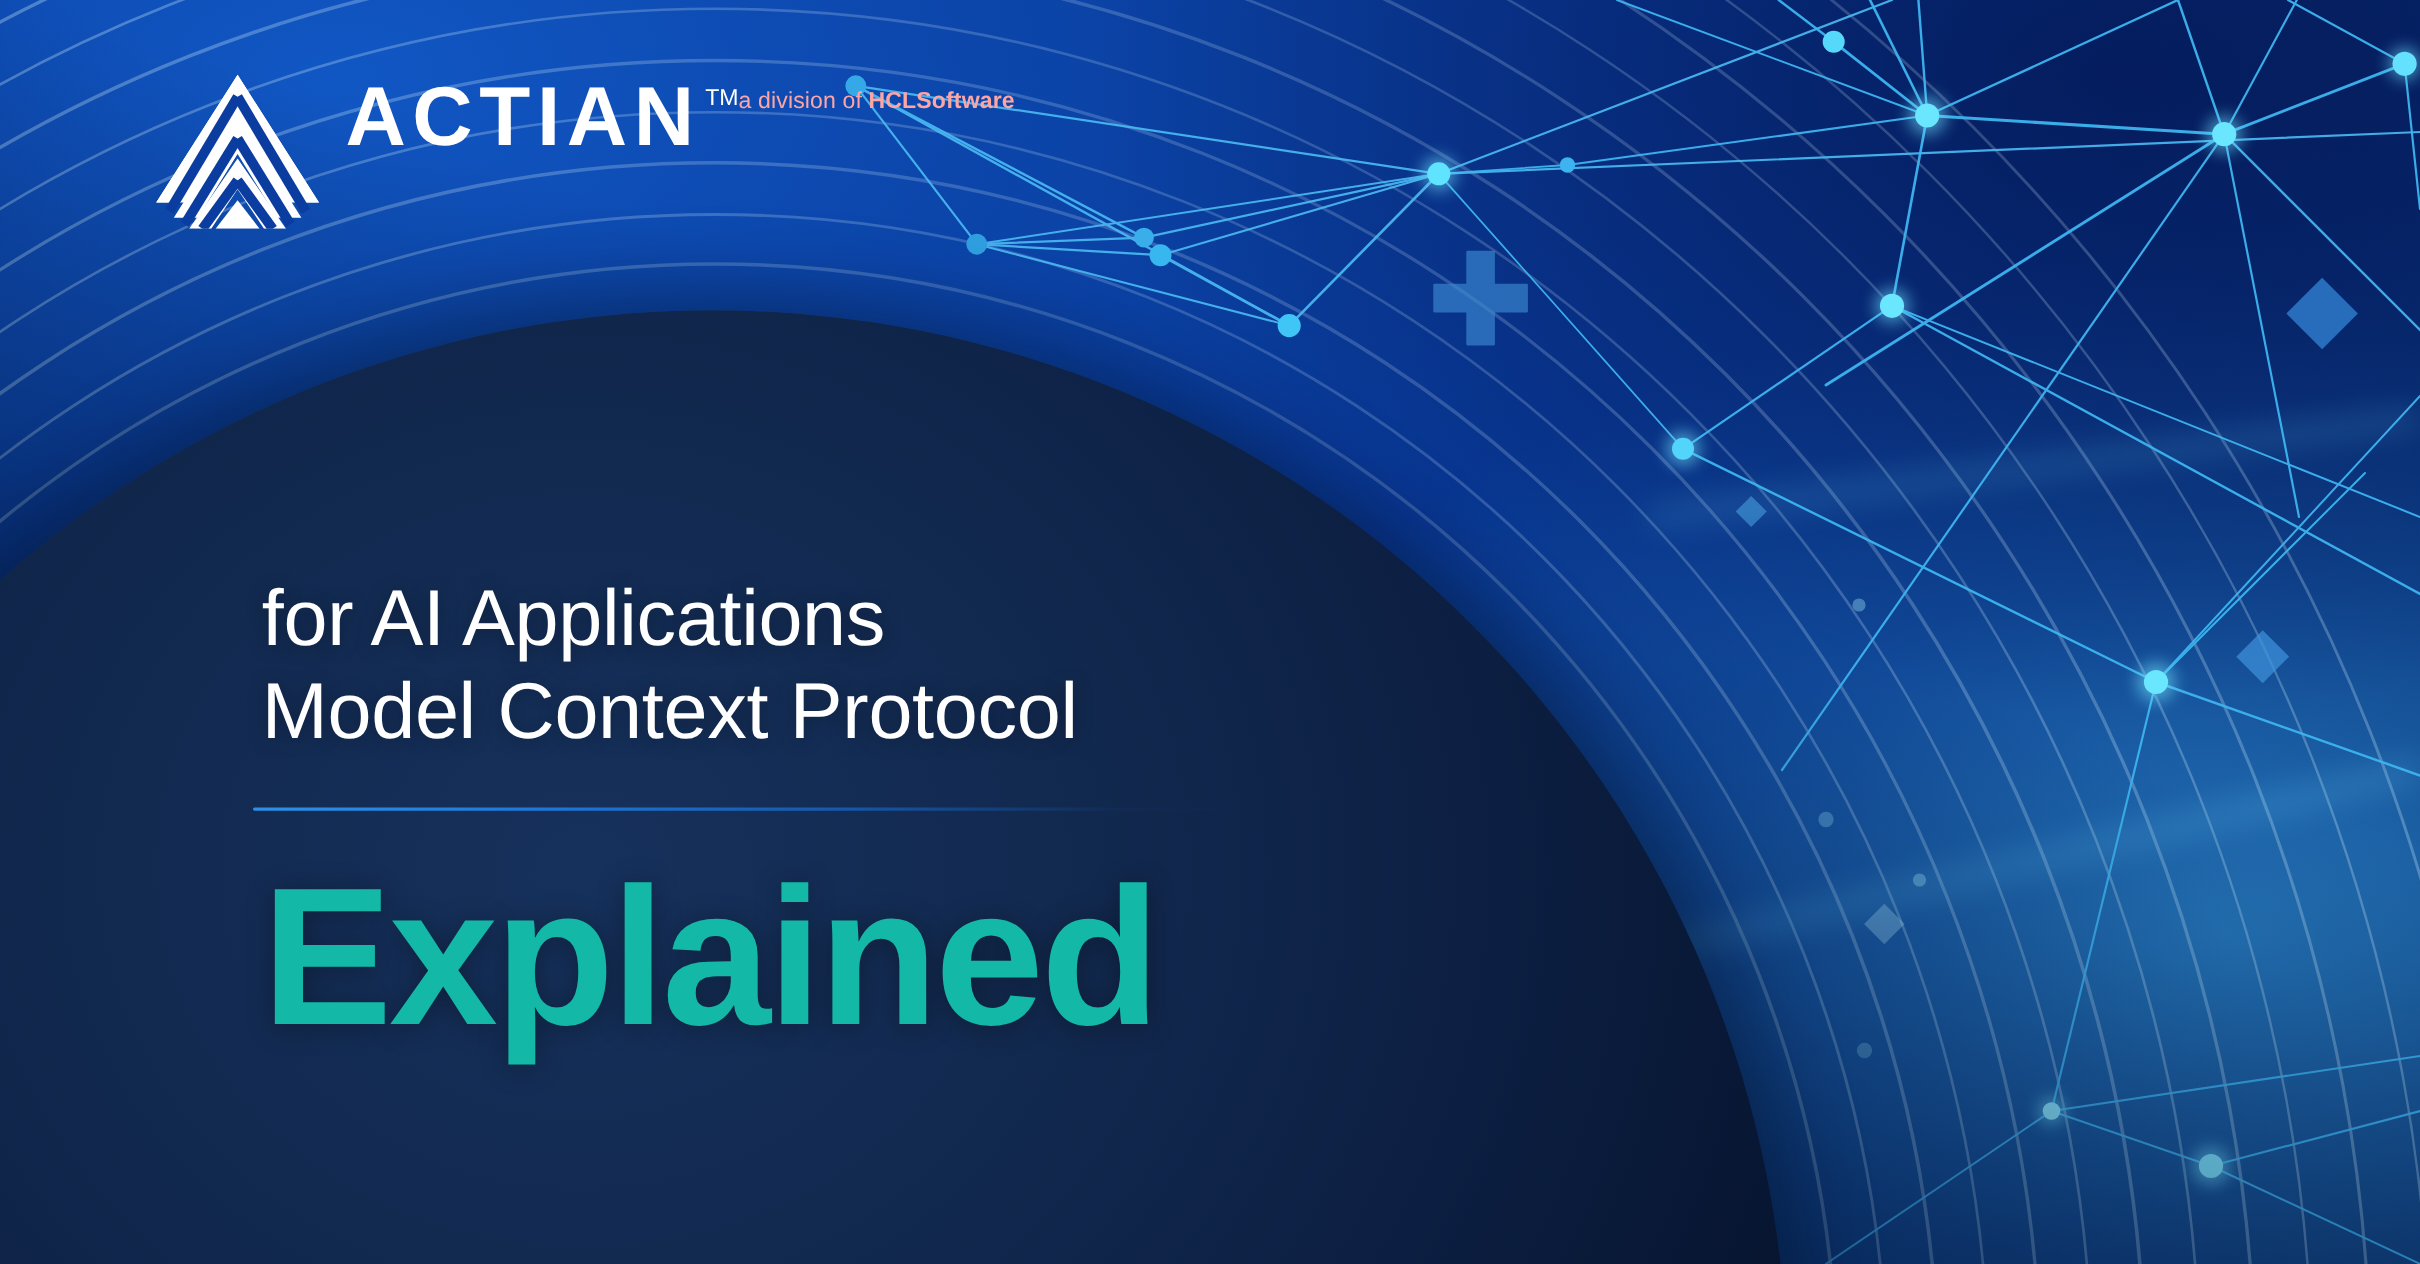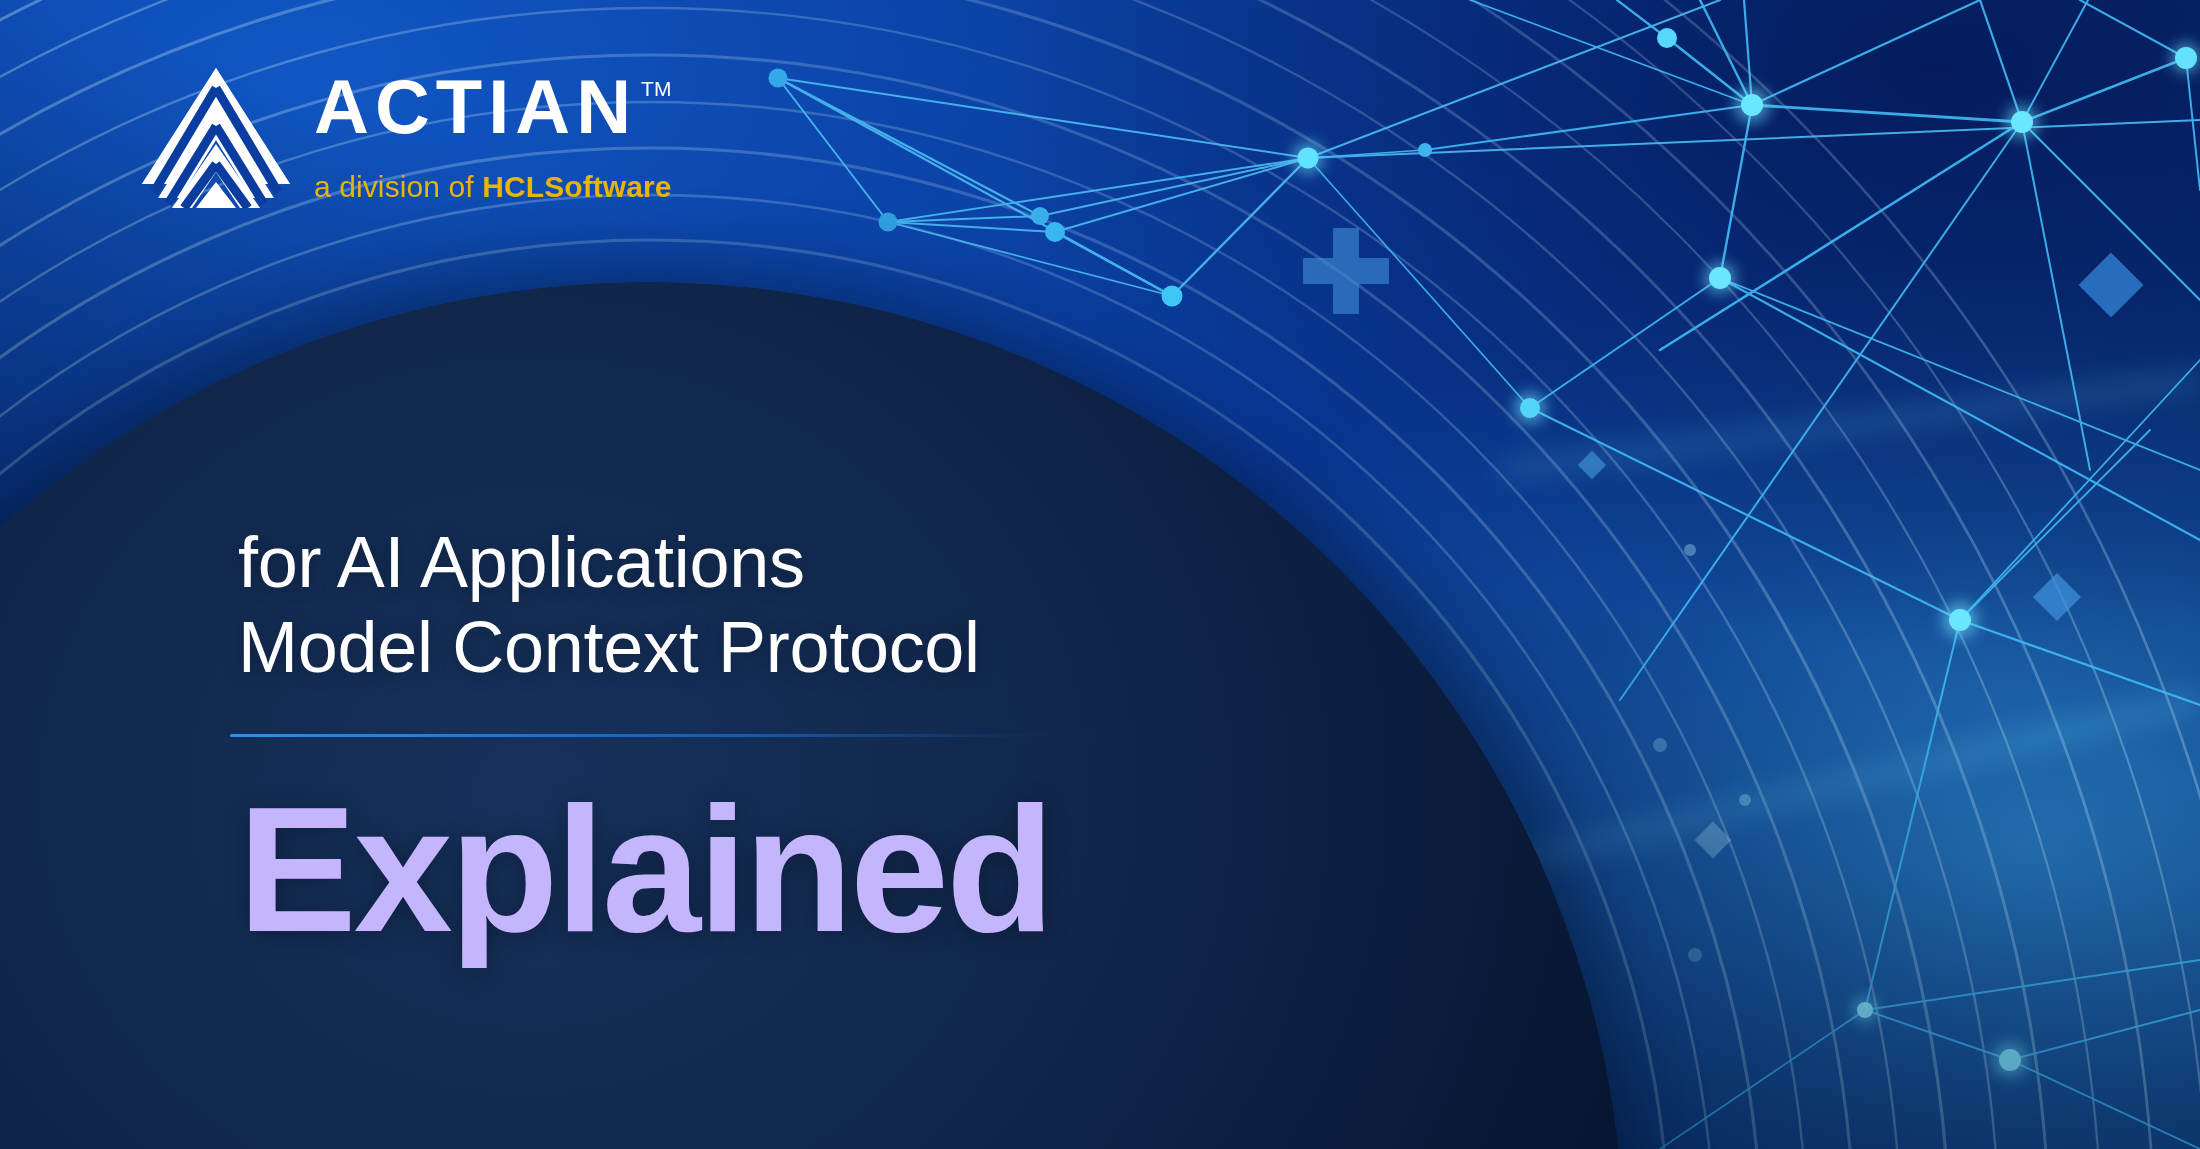--- a/index.html
+++ b/index.html
@@ -48,41 +48,41 @@
       radial-gradient(68% 60% at 44% 26%, #16315c 0%, #12294f 34%, #0d2044 60%, #081734 82%, #051128 100%);
     box-shadow: 0 0 70px 18px rgba(3,12,32,0.40);
   }
 
   
   .logo{
     position:absolute; left:140px; top:62px;
     display:flex; align-items:flex-start; gap:22px;
   }
   .logo-mark{ width:152px; height:142px; flex:0 0 auto; margin-top:4px; }
-  .logo-text{ display:flex; flex-direction:column; padding-top:10px; }
+  .logo-text{ display:flex; flex-direction:row; padding-top:10px; }
   .logo-word-row{ display:flex; align-items:flex-start; }
   .logo-word{
     color:#ffffff;
     font-size:76px;
     font-weight:700;
     letter-spacing:6px;
     line-height:0.92;
   }
   .logo-tm{
     color:#ffffff;
     font-size:21px;
     font-weight:400;
     line-height:1;
     margin-top:6px;
     margin-left:4px;
   }
   .logo-sub{
-    margin-top:28px;
-    color:#eab308;
-    font-size:30px;
+    margin-top:8px;
+    color:#fca5a5;
+    font-size:21px;
     letter-spacing:0.1px;
     font-weight:400;
     white-space:nowrap;
   }
   .logo-sub b{ font-weight:700; }
 
   
   .content{ position:absolute; left:238px; top:520px; width:1100px; }
   .title{
     color:#ffffff;
@@ -94,21 +94,21 @@
   }
   .title span{ display:block; }
   .rule{
     margin:44px 0 0 -8px;
     width:915px; height:3px;
     background:linear-gradient(90deg,#2f8fe8 0%, #1f78d8 28%, #1559ac 58%, rgba(16,52,108,0.25) 85%, rgba(16,52,108,0) 100%);
     border-radius:2px;
   }
   .headline{
     margin-top:44px;
-    color:#c4b5fd;
+    color:#14b8a6;
     font-size:178px;
     font-weight:700;
     line-height:1;
     letter-spacing:-3px;
     text-shadow:0 3px 26px rgba(0,0,0,0.32);
   }
 </style>
 </head>
 <body>
 

